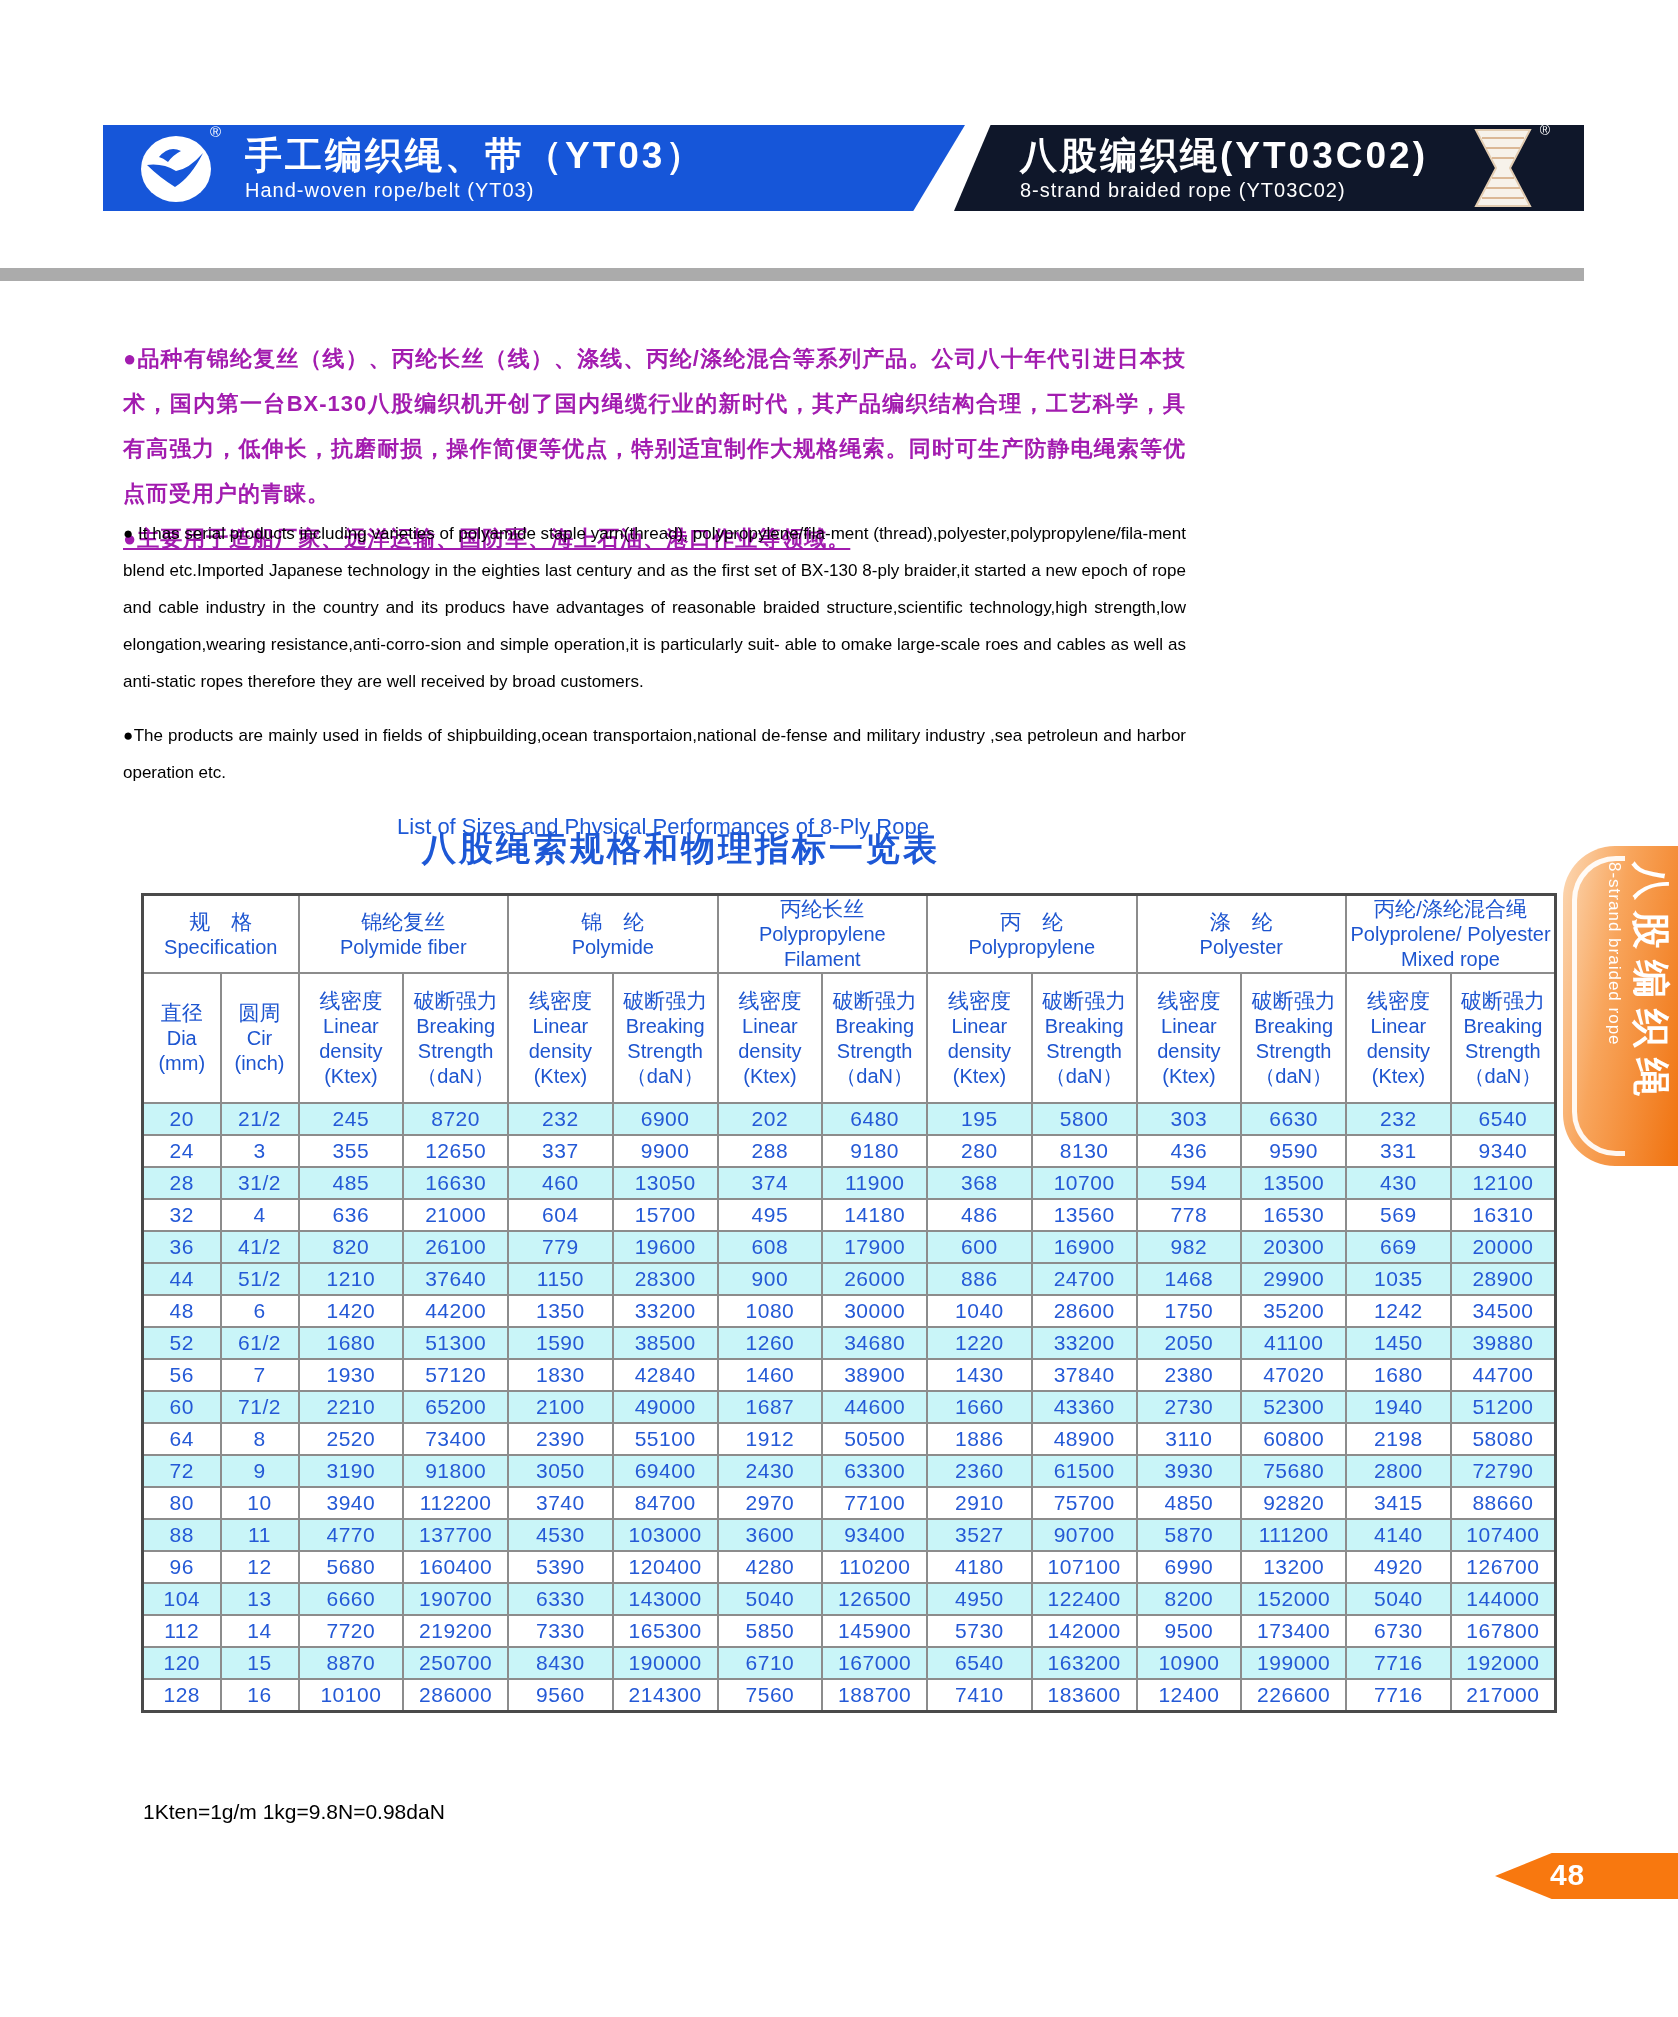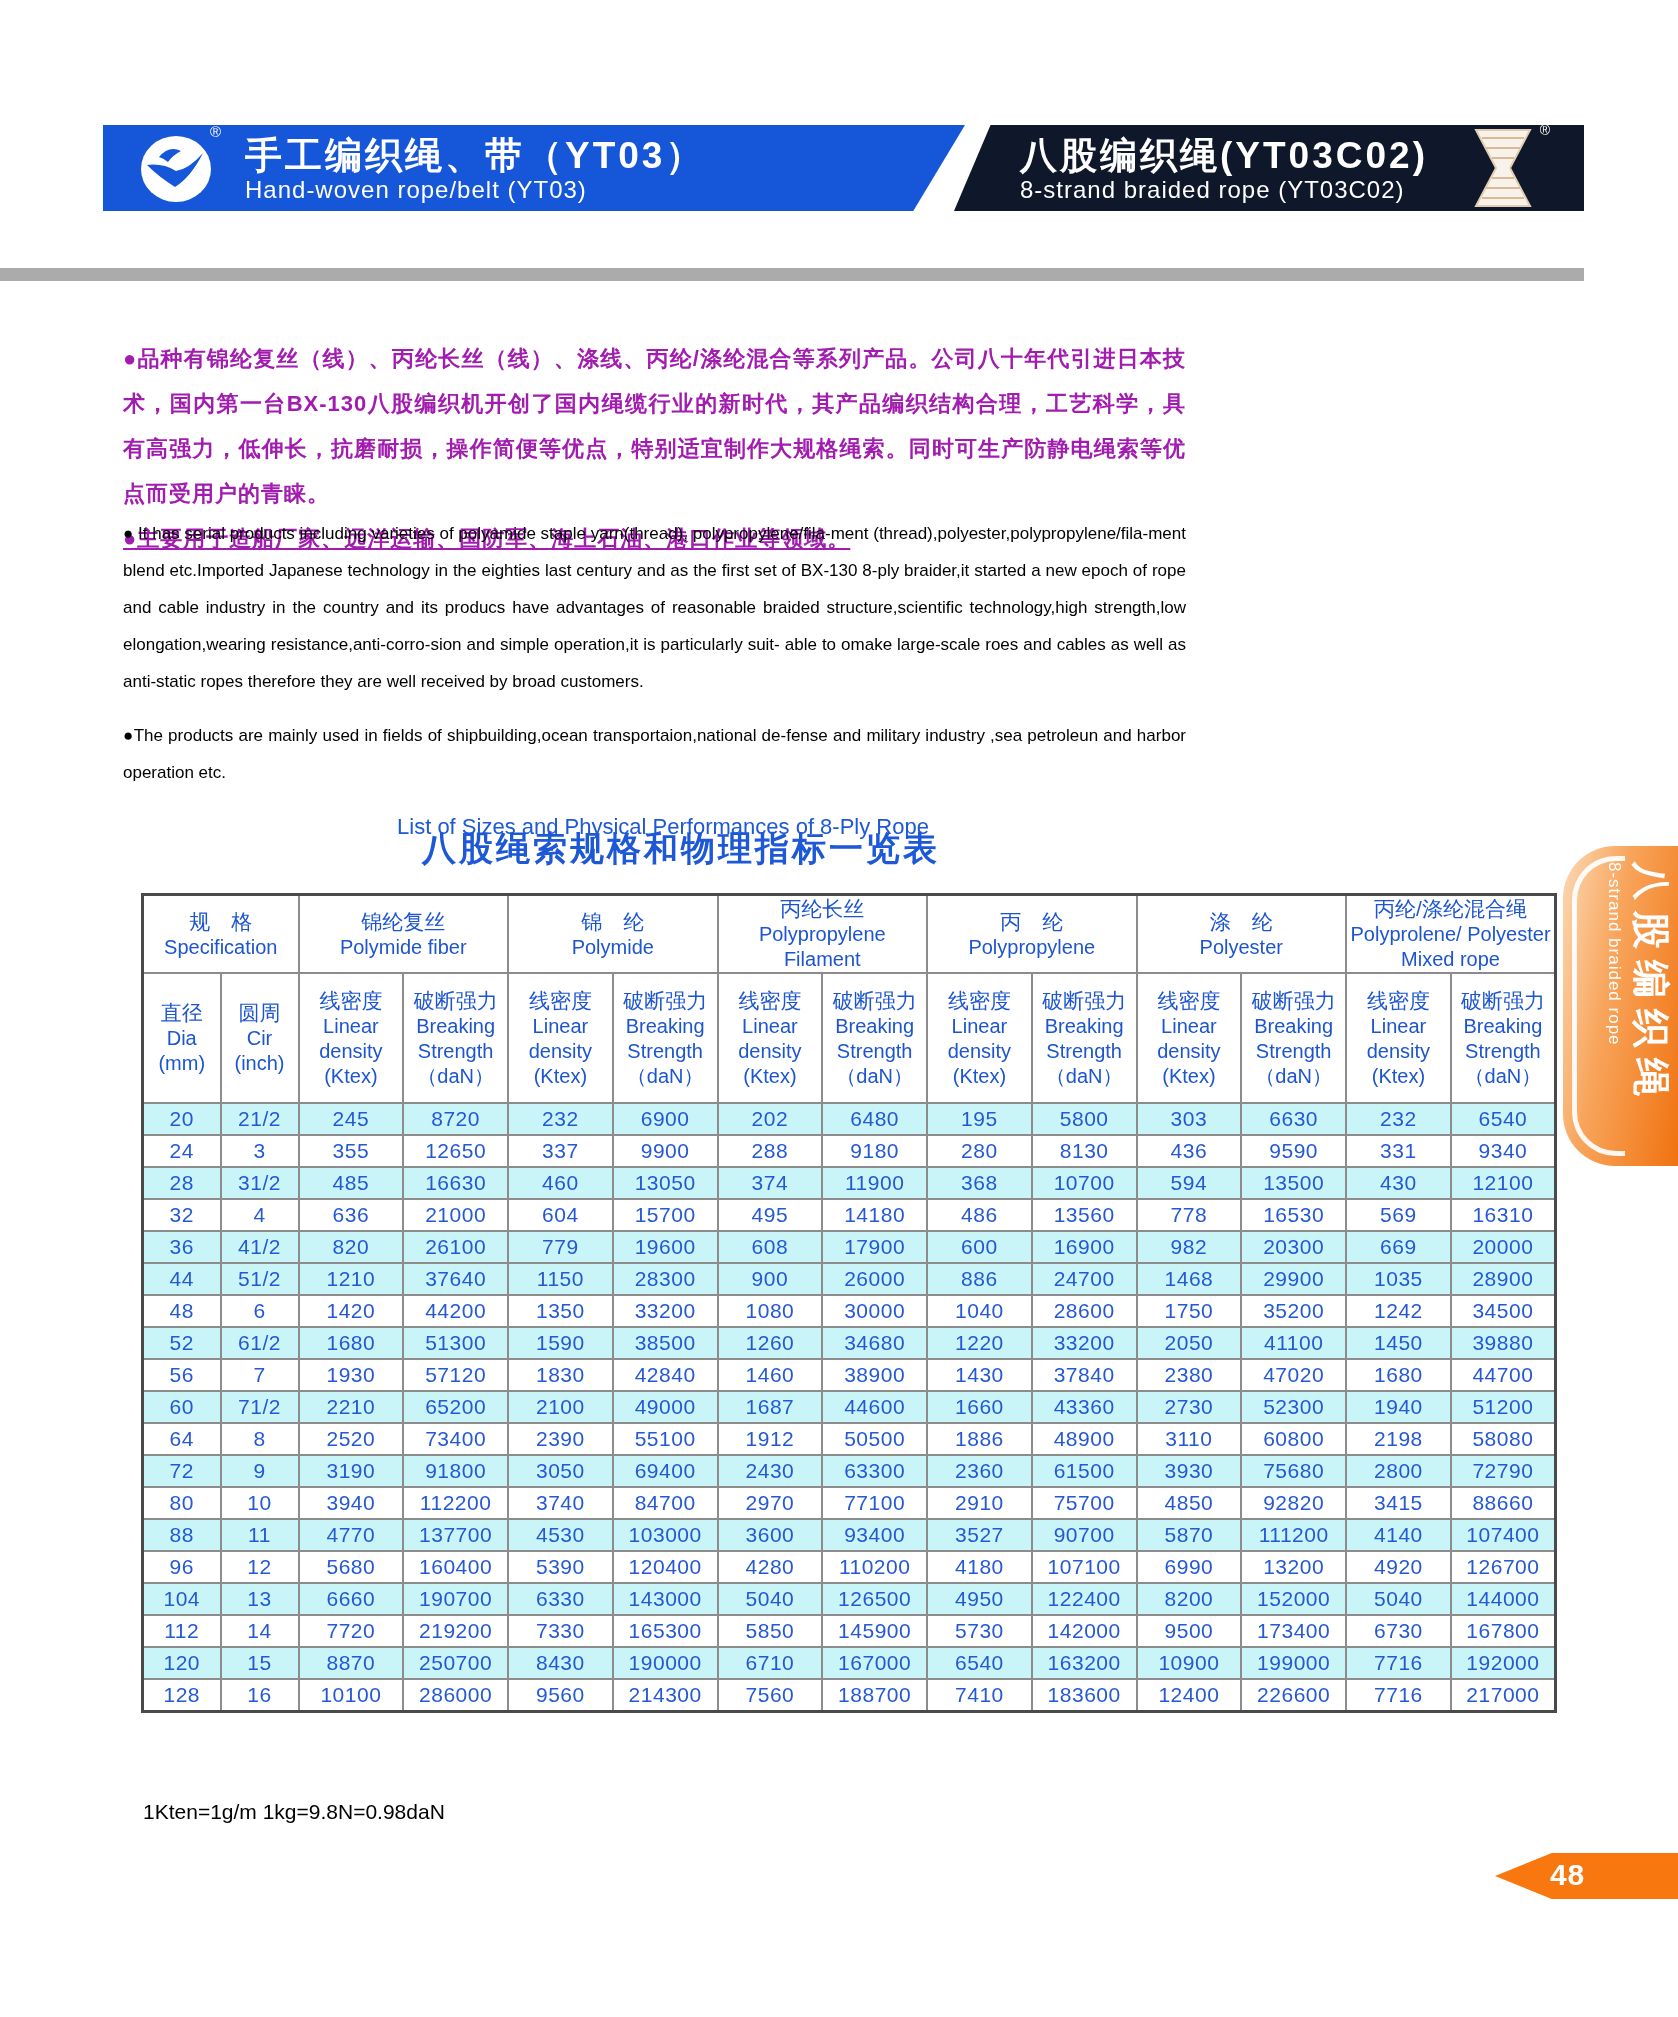--- a/index.html
+++ b/index.html
@@ -9,21 +9,21 @@
   
   .banner{position:absolute;top:125px;height:86px;color:#fff;}
   .banner-blue{left:103px;width:862px;background:#1656d9;
                clip-path:polygon(0 0,100% 0,94% 100%,0 100%);display:flex;align-items:center;}
   .banner-red{left:954px;width:630px;background:#0f172a;
               clip-path:polygon(5.8% 0,100% 0,100% 100%,0 100%);display:flex;align-items:center;}
   .logo-wrap{position:relative;margin-left:36px;width:78px;height:74px;flex:0 0 auto;}
   .logo-wrap .reg{position:absolute;right:-4px;top:-8px;font-size:15px;color:#fff;}
   .banner-text{margin-left:28px;}
   .bt-zh{font-size:37px;font-weight:700;letter-spacing:3px;line-height:44px;}
-  .bt-en{font-size:24px;letter-spacing:1px;line-height:24px;}
+  .bt-en{font-size:20px;letter-spacing:1px;line-height:24px;}
   .banner-red .banner-text{margin-left:66px;}
   .logo-wrap2{position:relative;margin-left:42px;width:66px;height:80px;flex:0 0 auto;}
   .logo-wrap2 .reg{position:absolute;right:-14px;top:-6px;font-size:14px;color:#fff;}
 
   .gray-bar{position:absolute;left:0;top:268px;width:1584px;height:13px;background:#ababab;}
 
   
   .intro{position:absolute;left:123px;top:336px;width:1063px;}
   .intro p{margin:0;}
   .p-zh{font-size:22px;line-height:45px;color:#a21caf;font-weight:600;text-align:justify;letter-spacing:1px;}

